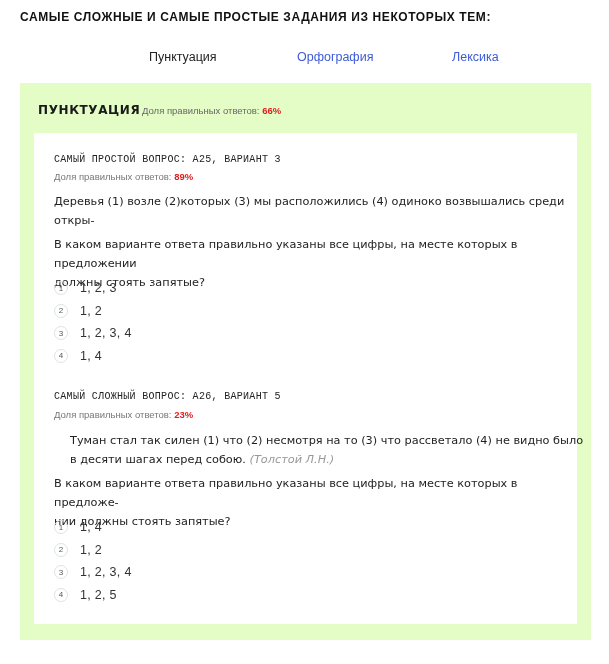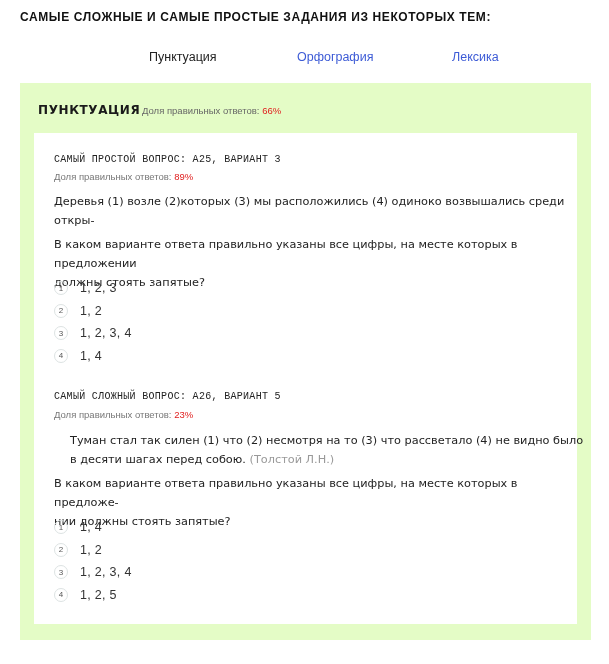--- a/index.html
+++ b/index.html
@@ -9,28 +9,28 @@
     font-weight:bold; font-size:12px; letter-spacing:0.6px; color:#111; }
   .tabs { position:absolute; top:50px; left:0; width:609px; height:16px; }
   .tab { position:absolute; font-family:"Liberation Sans", sans-serif; font-size:12.5px; cursor:pointer; }
   .tab.active { color:#222; }
   .tab.link { color:#3d5bd6; }
   .panel { position:absolute; left:20px; top:83px; width:571px; height:557px; background:#e4fcc6; }
   .panel-title { position:absolute; left:18px; top:20px; font-family:"DejaVu Sans", sans-serif; font-weight:bold;
     font-size:12px; letter-spacing:0.6px; color:#1a1a1a; }
   .panel-stat { position:absolute; left:122px; top:22px; font-family:"Liberation Sans", sans-serif;
     font-size:9.5px; color:#666; }
-  .red { color:#e02020; font-weight:normal; }
+  .red { color:#e02020; font-weight:bold; }
   .card { position:absolute; left:14px; top:50px; width:543px; height:491px; background:#ffffff; }
   .q-head { position:absolute; left:20px; font-family:Liberation Mono, monospace; font-size:10px;
     letter-spacing:0.3px; color:#222; }
   .q-stat { position:absolute; left:20px; font-family:"Liberation Sans", sans-serif; font-size:9.5px; color:#777; }
   .q-text { position:absolute; left:20px; width:520px; font-family:"DejaVu Sans", sans-serif;
     font-size:11.3px; line-height:19px; color:#222; }
-  .author { color:#999; }
+  .author { color:#999;font-style:italic; }
   .options { position:absolute; left:20px; }
   .opt { display:flex; align-items:center; height:22.5px; cursor:pointer; }
   .opt-num { width:14px; height:14px; border:1px solid #dde3e3; border-radius:50%; font-family:"Liberation Sans", sans-serif;
     font-size:8px; color:#555; display:flex; align-items:center; justify-content:center; box-sizing:border-box;
     margin-right:12px; }
   .opt-label { font-family:"Liberation Sans", sans-serif; font-size:12.5px; color:#333; letter-spacing:0.3px; }
 </style>
 </head>
 <body>
 

